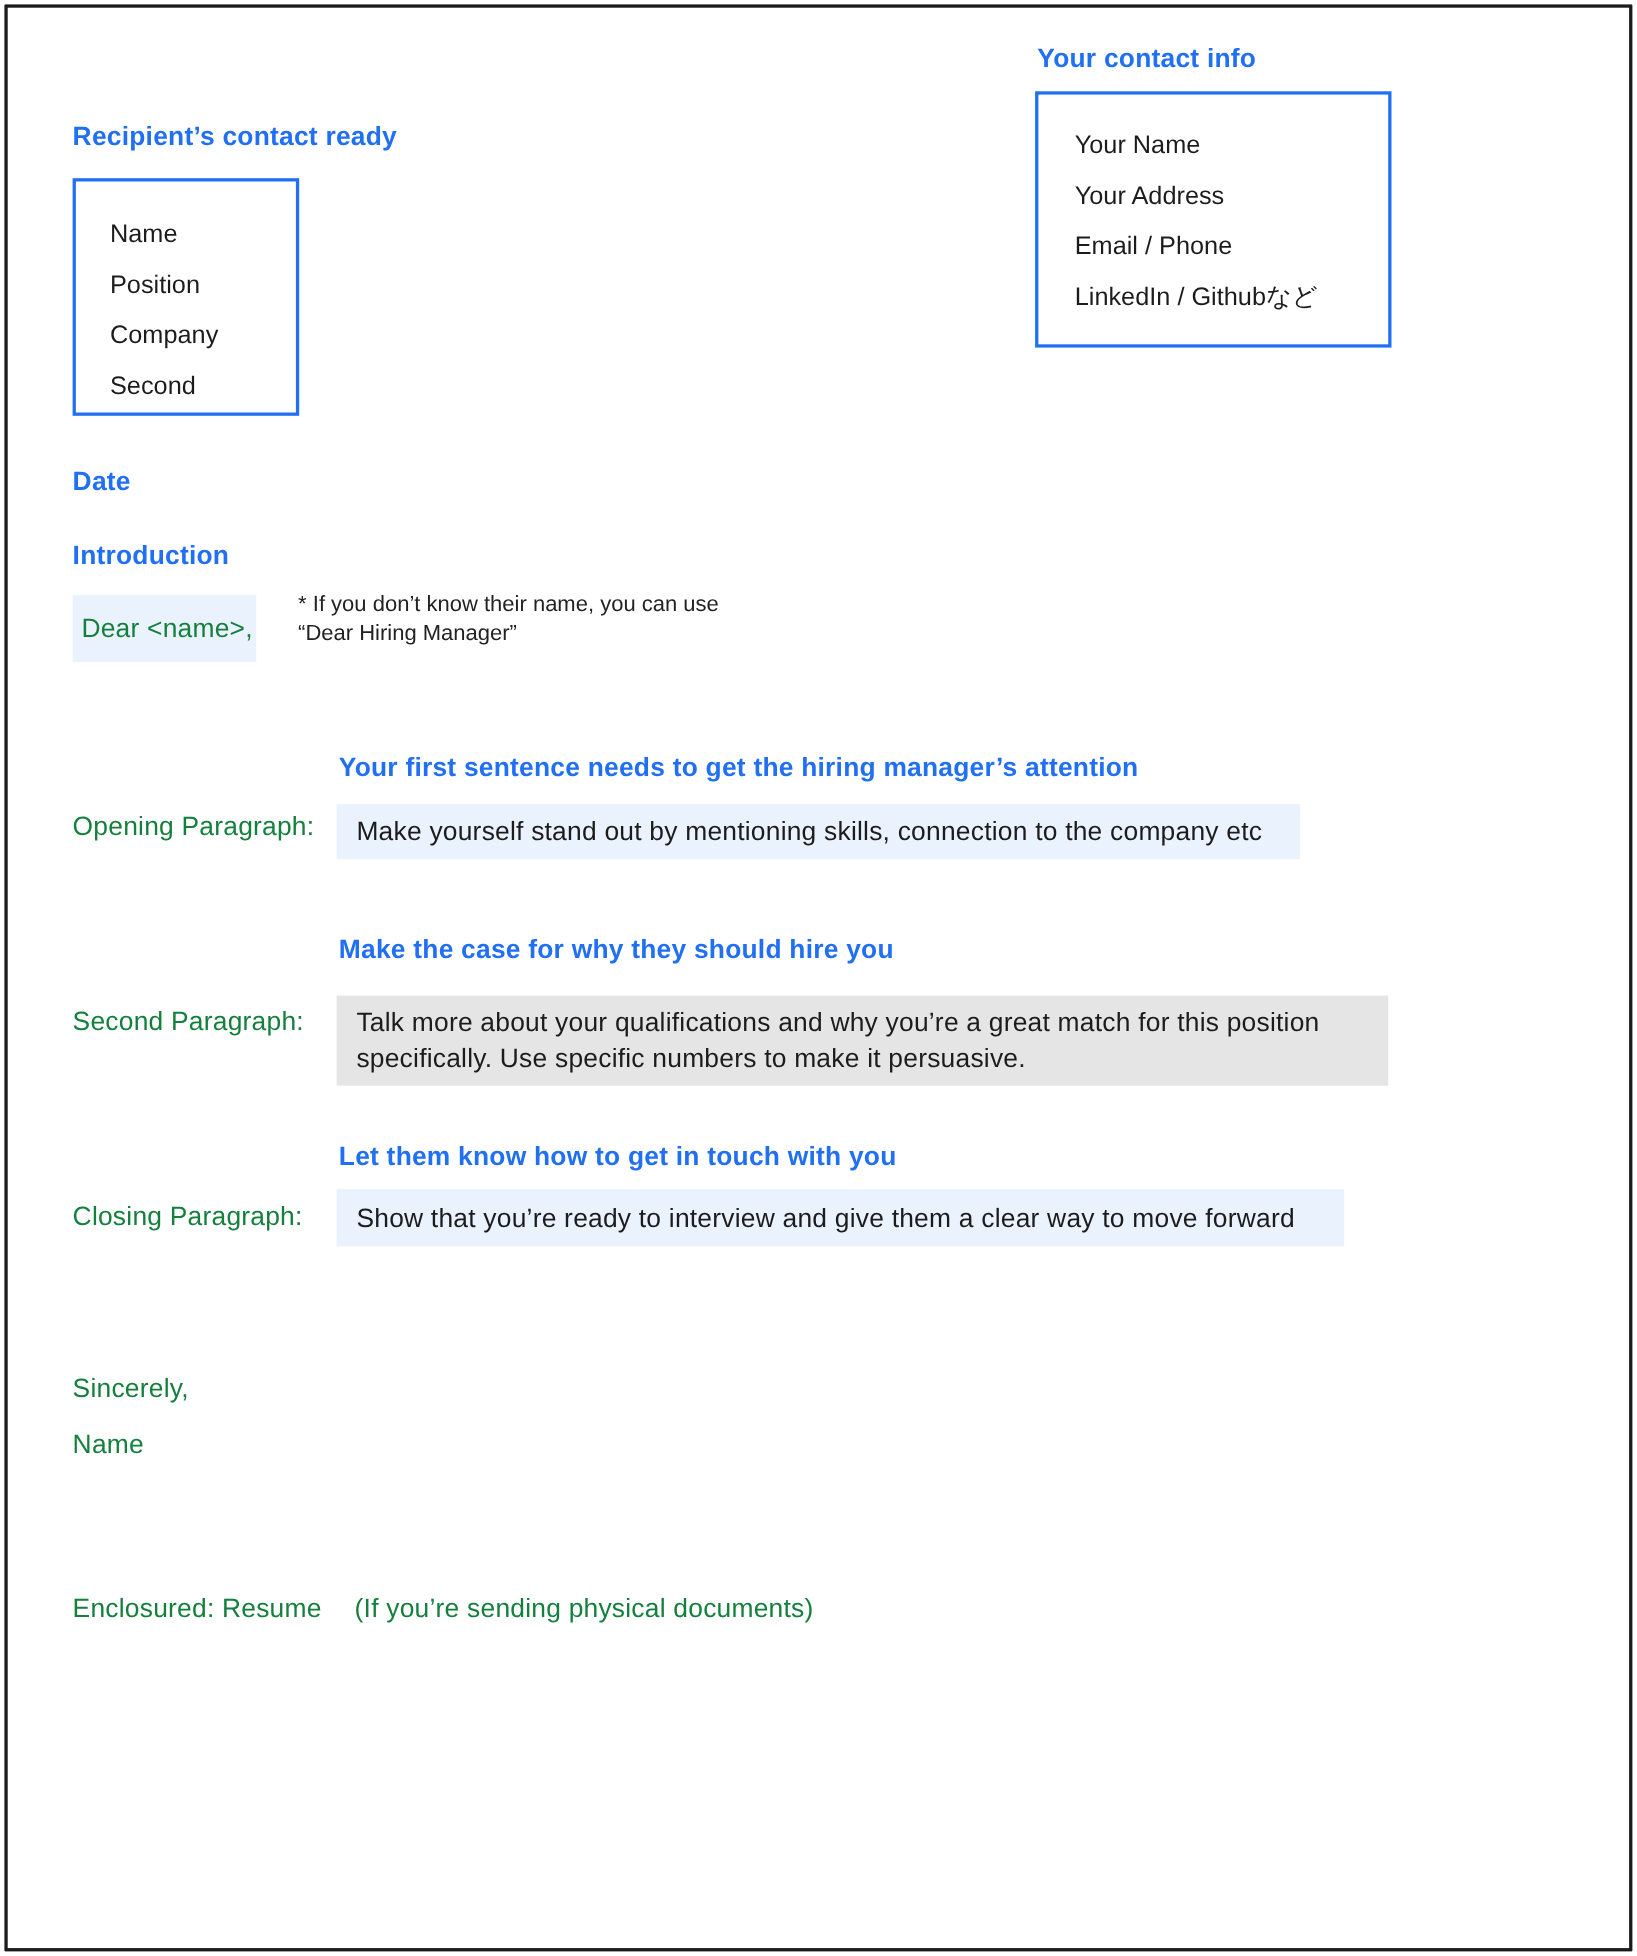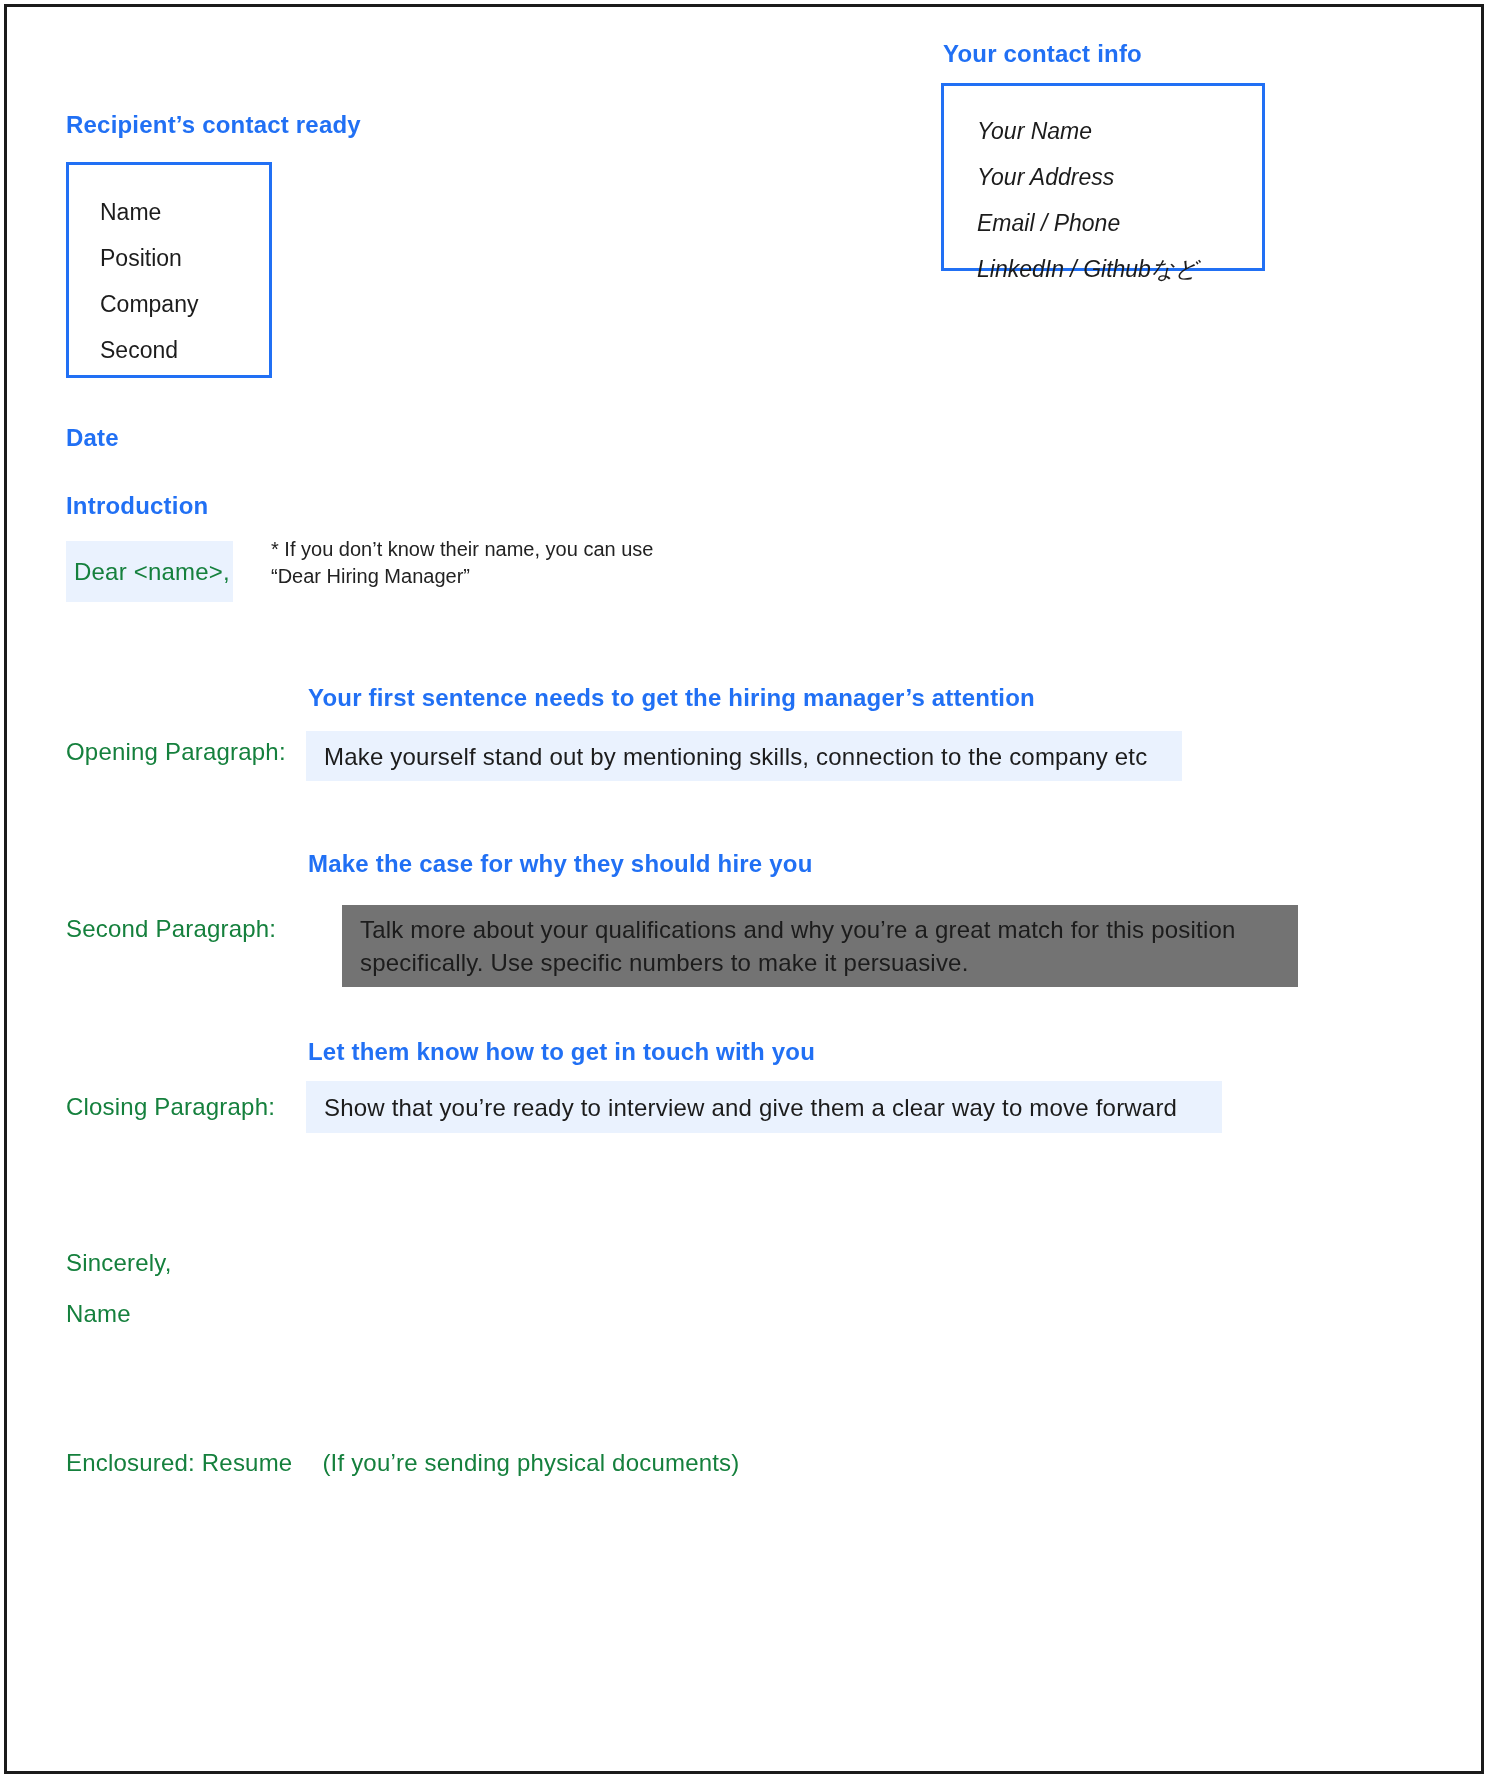--- a/index.html
+++ b/index.html
@@ -42,46 +42,45 @@
     line-height: 46px;
     white-space: nowrap;
   }
   .highlight {
     background: #eaf2fe;
     box-sizing: border-box;
     display: flex;
     align-items: center;
   }
   .highlight-multi {
-    background: #737373;
+    background: #e5e5e5;
     box-sizing: border-box;
     display: flex;
     align-items: center;
-    margin-left: 36px;
   }
   .note-text {
     font-size: 20px;
     color: #222222;
     line-height: 27px;
   }
   .para-body {
     font-size: 24px;
     color: #1c1c1c;
     line-height: 33px;
     letter-spacing: 0.2px;
   }
 </style>
 </head>
 <body>
 
 <div class="page">
   <div class="frame"></div>
 
   <div class="abs blue-heading" style="left:943px; top:40px;">Your contact info</div>
-  <div class="abs contact-box" style="left:941px; top:83px; width:324px; height:188px; padding:22px 0 0 33px;font-style:italic;">
+  <div class="abs contact-box" style="left:941px; top:83px; width:324px; height:233px; padding:22px 0 0 33px;">
     <div class="contact-line">Your Name</div>
     <div class="contact-line">Your Address</div>
     <div class="contact-line">Email / Phone</div>
     <div class="contact-line">LinkedIn / Githubなど</div>
   </div>
 
   <div class="abs blue-heading" style="left:66px; top:111px;">Recipient’s contact ready</div>
   <div class="abs contact-box" style="left:66px; top:162px; width:206px; height:216px; padding:24px 0 0 31px;">
     <div class="contact-line">Name</div>
     <div class="contact-line">Position</div>

